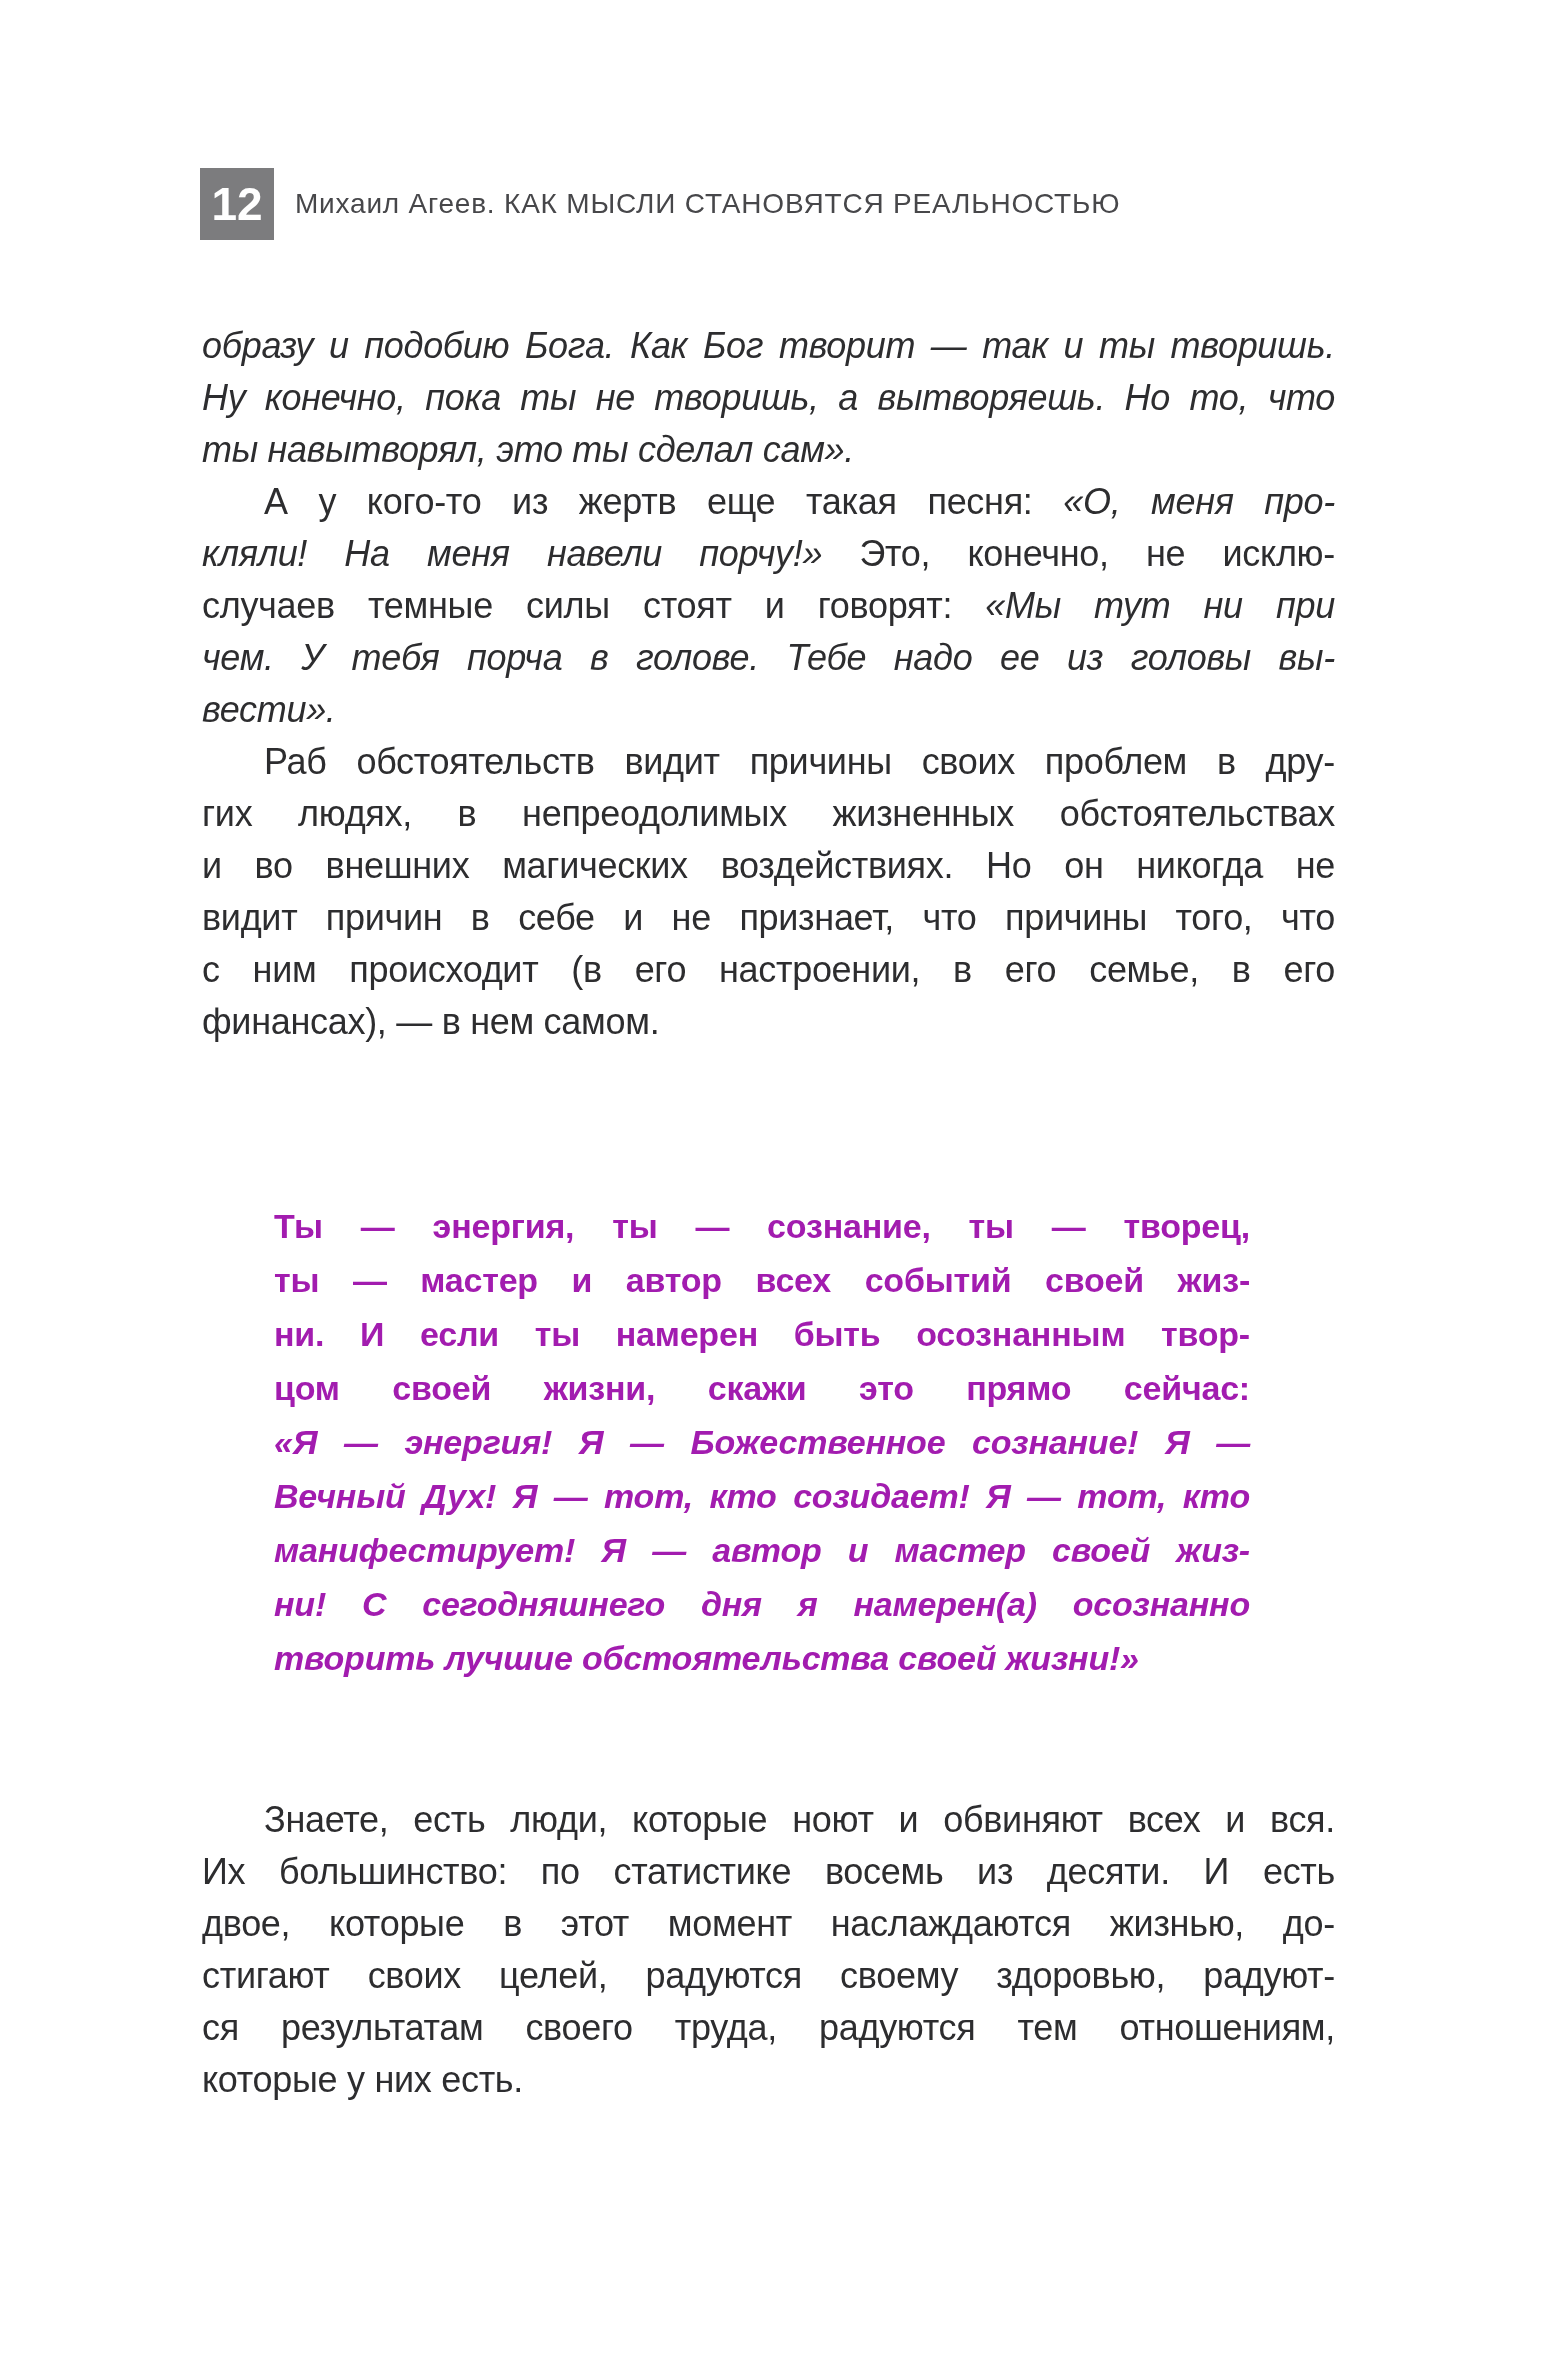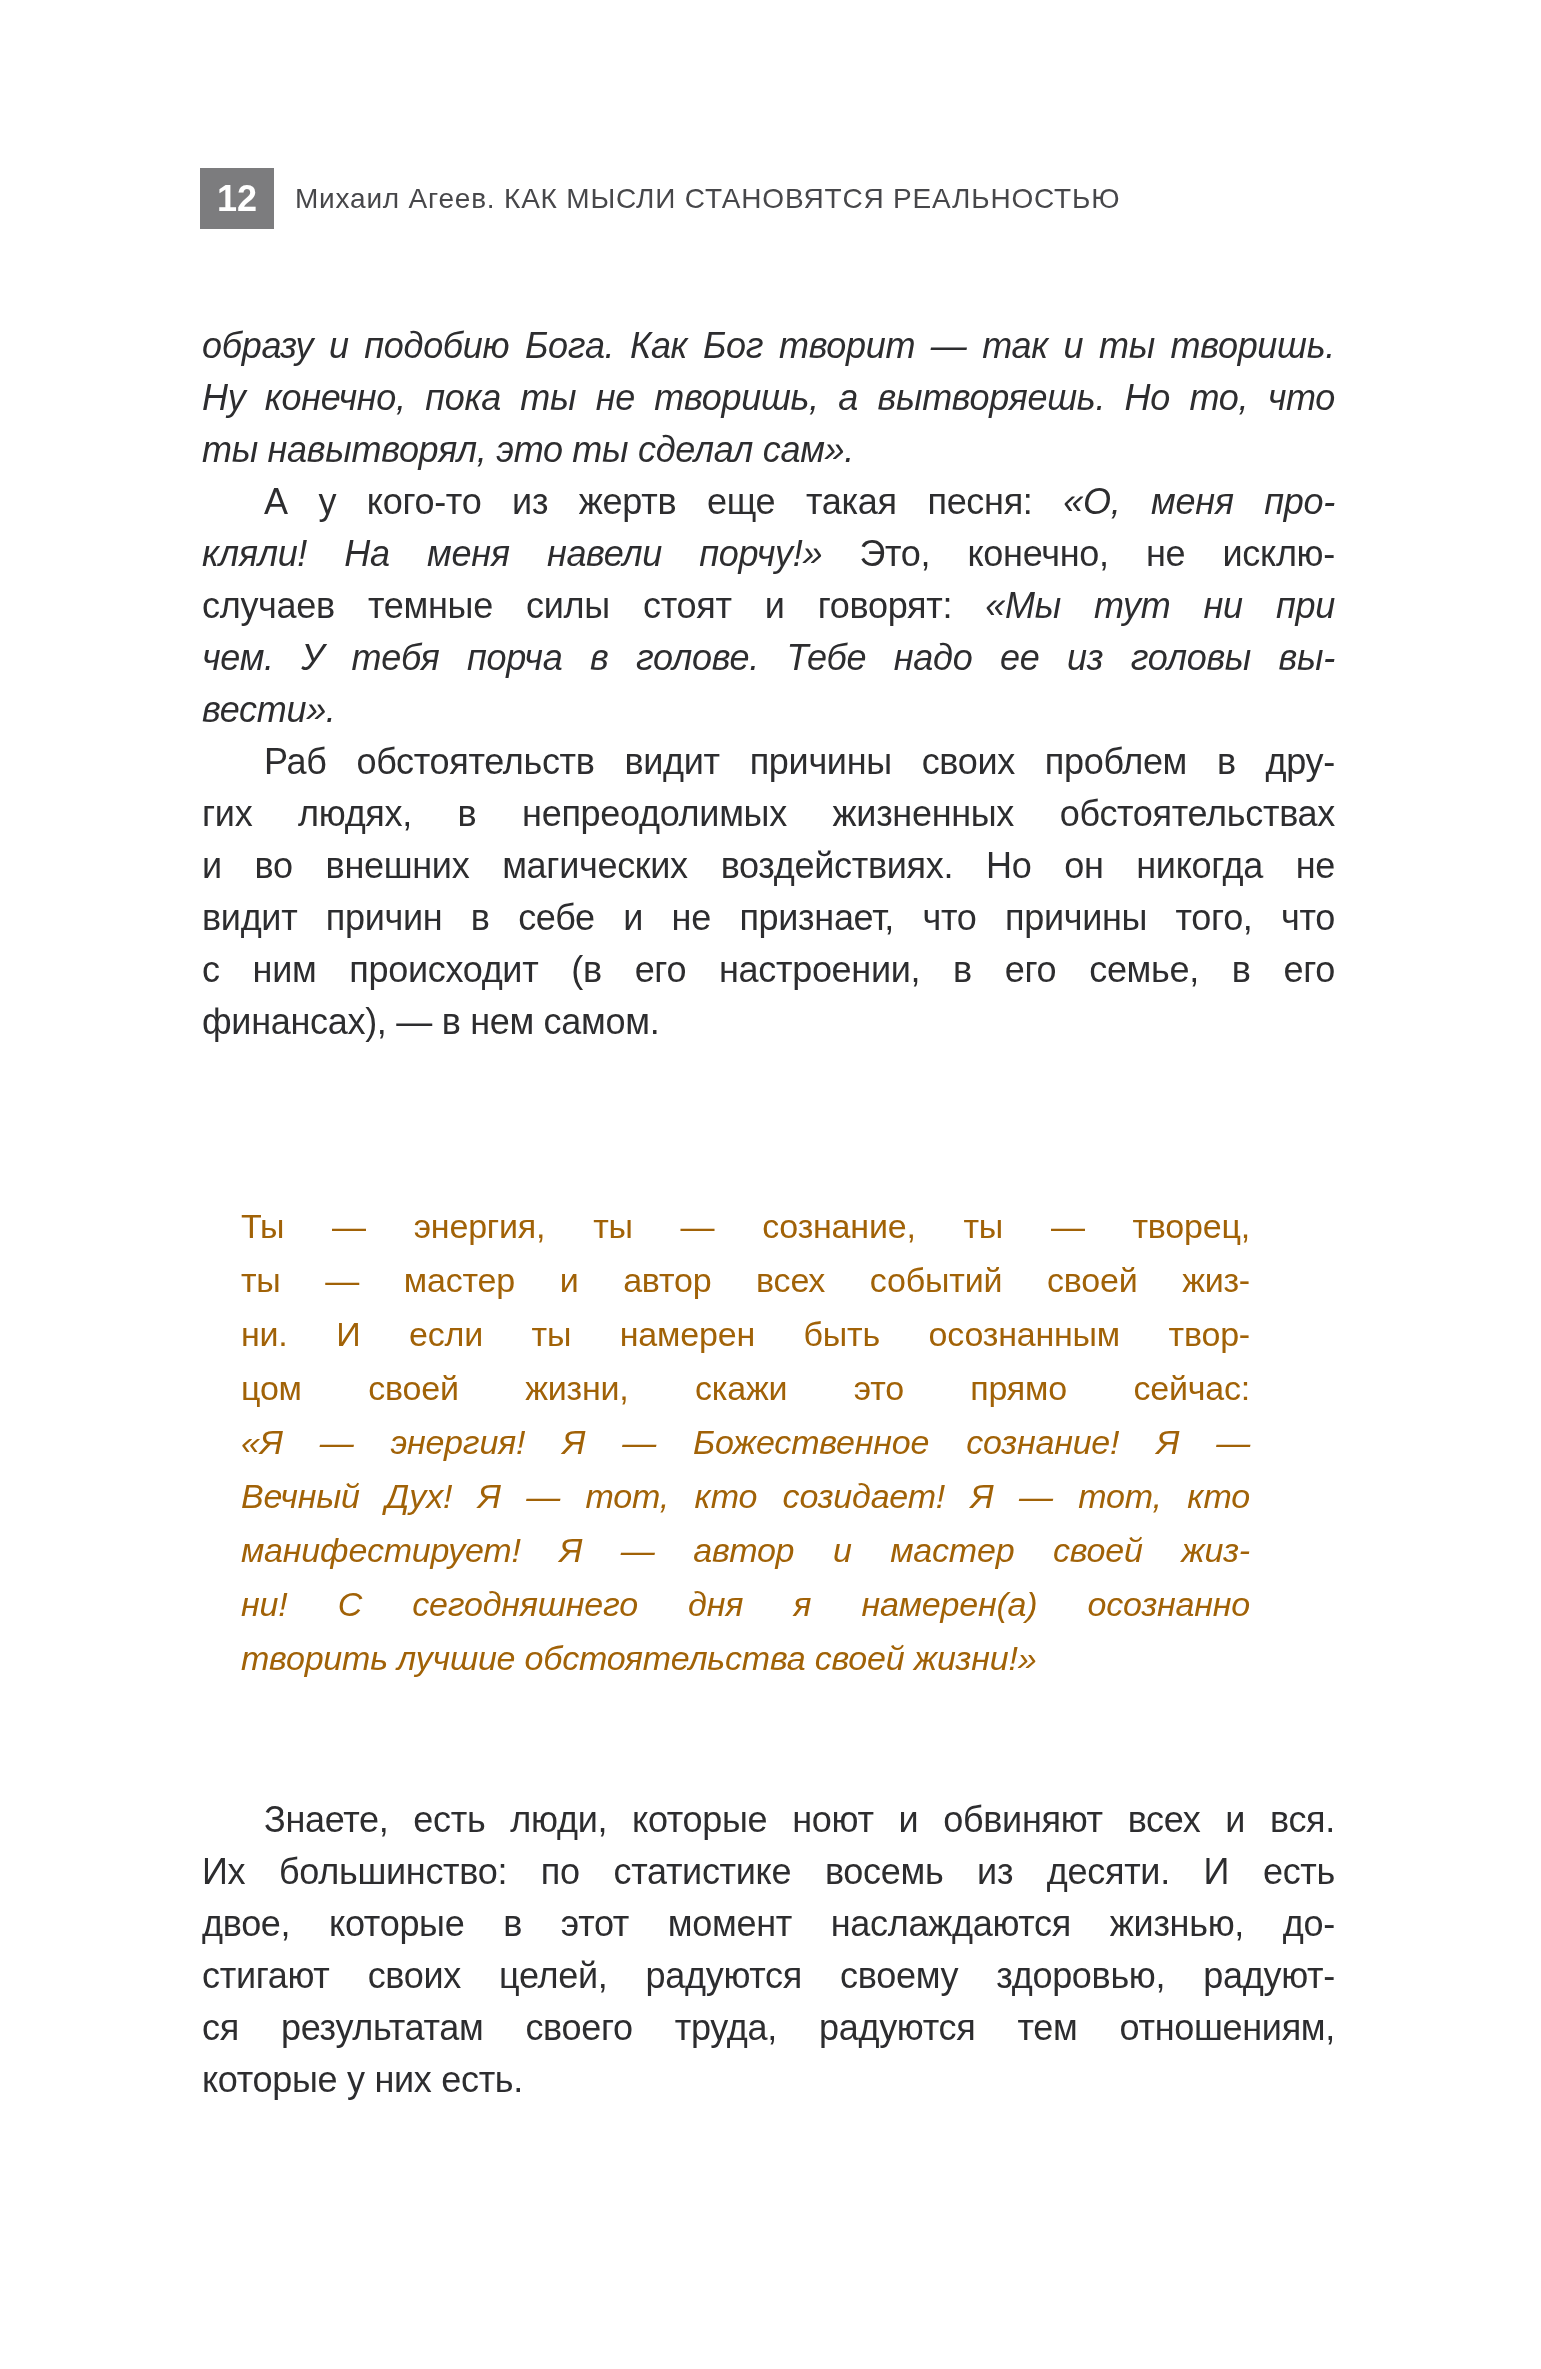--- a/index.html
+++ b/index.html
@@ -14,24 +14,24 @@
   .page-header {
     position: absolute;
     left: 200px;
     top: 168px;
     display: flex;
     align-items: center;
     gap: 21px;
   }
   .pagenum-badge {
     width: 74px;
-    height: 61px;
+    height: 72px;
     background: var(--badge-bg, #7c7c7e);
     color: #ffffff;
-    font-size: 36px;
+    font-size: 46px;
     font-weight: bold;
     display: flex;
     align-items: center;
     justify-content: center;
     flex: 0 0 auto;
   }
   .running-title {
     font-size: 28px;
     letter-spacing: 0.8px;
     color: var(--header-color, #47474a);
@@ -45,26 +45,26 @@
     font-size: 36px;
     line-height: 52px;
     letter-spacing: -0.3px;
     color: var(--body-color, #2d2d2f);
   }
   .para { margin: 0; }
   .line { text-align: left; }
   .line.j { text-align: justify; text-align-last: justify; }
   .para.indent .line:first-child { text-indent: 62px; }
   .para.quote {
-    margin: 151px 85px 0 39px;
-    font-weight: normal;
+    margin: 151px 85px 0 72px;
+    font-weight: bold;
     font-size: 34px;
     line-height: 54px;
     letter-spacing: -0.2px;
-    color: #a16207;
+    color: #a21caf;
   }
   .para.after-quote { margin-top: 109px; }
   .run.regular { font-style: normal; text-align: right; }
   .run.italic { font-style: italic; }
 </style>
 </head>
 <body>
 
 <div class="page" style="--badge-bg: #7c7c7e; --header-color: #47474a; --body-color: #2d2d2f;">
   <div class="page-header">

